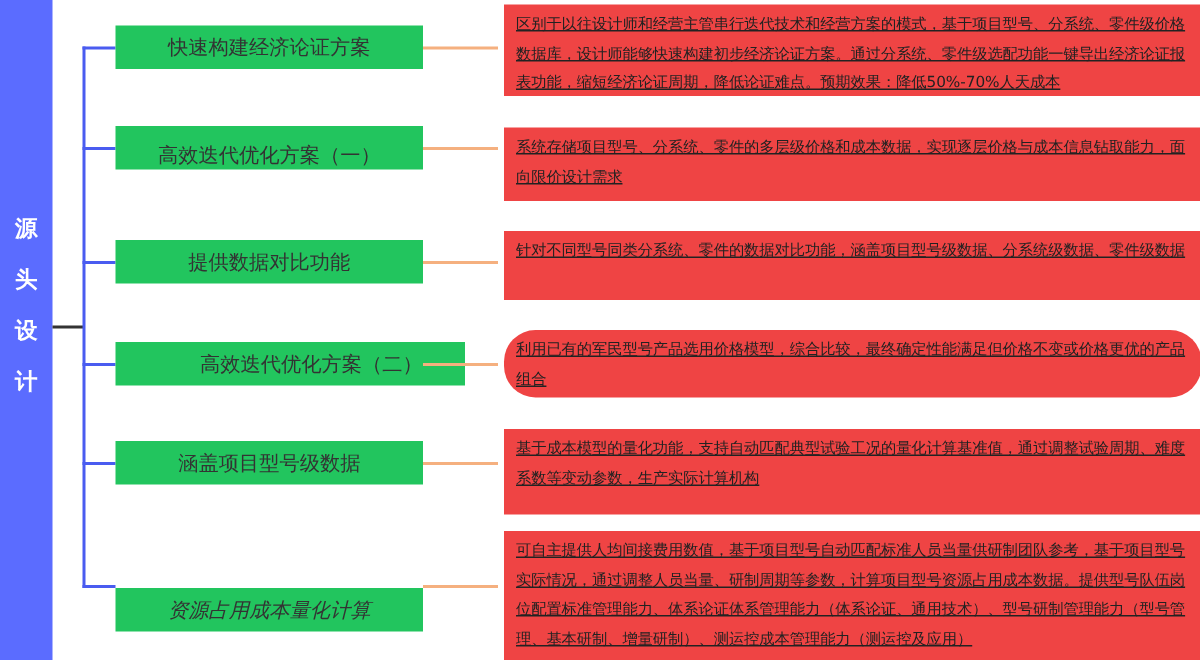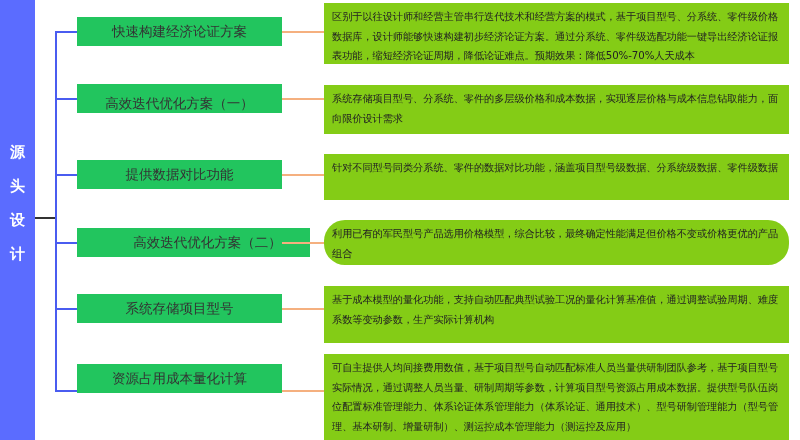--- a/index.html
+++ b/index.html
@@ -33,25 +33,26 @@
   .node {
     position: absolute; left: 77px; width: 205px; height: 29px;
     background: #22c55e;
     display: flex; align-items: center; justify-content: center;
     font-size: 13.5px; color: #333333; white-space: nowrap;
   }
   .link {
     position: absolute; left: 282px; width: 50px; height: 2px; background: #f5b07f;
   }
   .desc {
-    position: absolute; left: 324px; width: 465px;
-    background: #84cc16; box-sizing: border-box;
+    position: absolute; left: 336px; width: 465px;
+    background: #ef4444; box-sizing: border-box;
     padding: 4px 6px 3px 8px;
     font-size: 10.2px; line-height: 19.5px; color: #222222;
     letter-spacing: -0.05px;
+    text-decoration: underline;
   }
 </style>
 </head>
 <body>
 
 <div class="sidebar">
   <div class="sidebar-label">
     <span class="sidebar-char">源</span>
     <span class="sidebar-char">头</span>
     <span class="sidebar-char">设</span>
@@ -87,22 +88,22 @@
 <div class="link" style="top:174px;"></div>
 <div class="desc" style="top:154px;height:46px;">针对不同型号同类分系统、零件的数据对比功能，涵盖项目型号级数据、分系统级数据、零件级数据</div>
 
 <div class="node" style="top:228px;padding-left:28px;">
   <span>高效迭代优化方案（二）</span>
 </div>
 <div class="link" style="top:242px;"></div>
 <div class="desc" style="top:220px;height:45px;border-radius:21px;">利用已有的军民型号产品选用价格模型，综合比较，最终确定性能满足但价格不变或价格更优的产品组合</div>
 
 <div class="node" style="top:294px;">
-  <span>系统存储项目型号</span>
+  <span>涵盖项目型号级数据</span>
 </div>
 <div class="link" style="top:308px;"></div>
 <div class="desc" style="top:286px;height:57px;">基于成本模型的量化功能，支持自动匹配典型试验工况的量化计算基准值，通过调整试验周期、难度系数等变动参数，生产实际计算机构</div>
 
-<div class="node" style="top:364px;">
+<div class="node" style="top:392px;font-style:italic;">
   <span>资源占用成本量化计算</span>
 </div>
 <div class="link" style="top:390px;"></div>
 <div class="desc" style="top:354px;height:95px;">可自主提供人均间接费用数值，基于项目型号自动匹配标准人员当量供研制团队参考，基于项目型号实际情况，通过调整人员当量、研制周期等参数，计算项目型号资源占用成本数据。提供型号队伍岗位配置标准管理能力、体系论证体系管理能力（体系论证、通用技术）、型号研制管理能力（型号管理、基本研制、增量研制）、测运控成本管理能力（测运控及应用）</div>
 
 </body></html>

